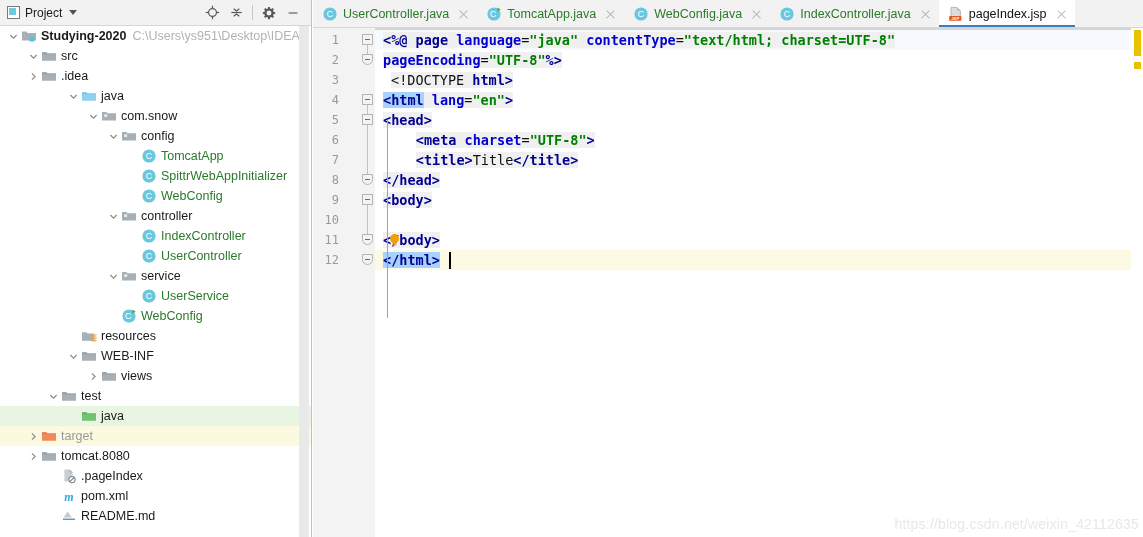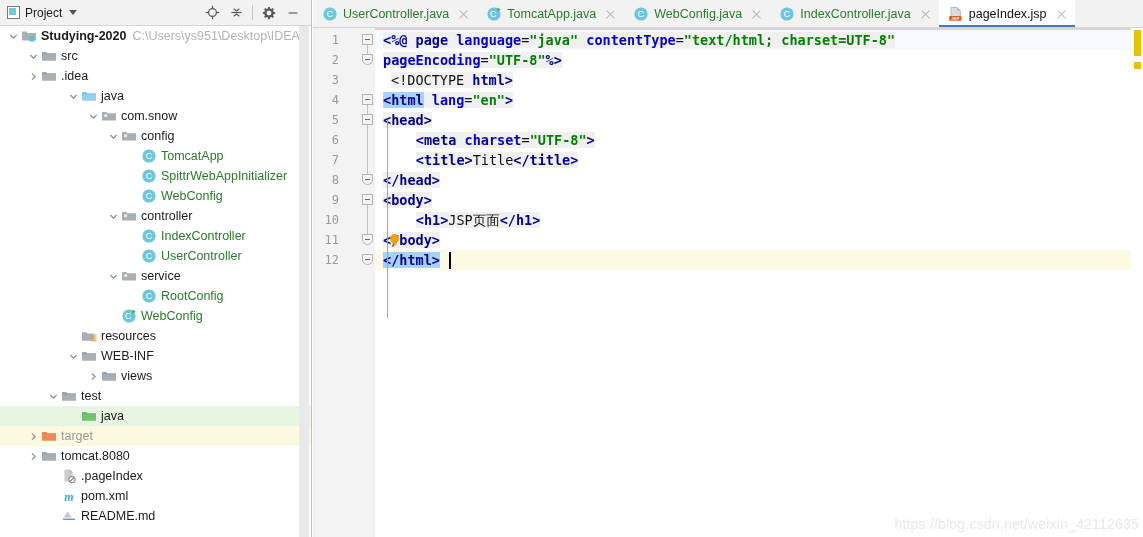--- a/index.html
+++ b/index.html
@@ -442,21 +442,21 @@
           </div>
           <div class="trow">
             <span style="flex: 0 0 126px; height: 1px;"></span>
             <span class="arrow"></span>
             <span class="ico">
               <svg width="16" height="16" viewBox="0 0 16 16">
                 <circle cx="8" cy="8" r="6.6" fill="#6bc7de"></circle>
                 <text x="8" y="11.4" font-size="9" font-family="Liberation Sans, sans-serif" fill="#ffffff" text-anchor="middle">C</text>
               </svg>
             </span>
-            <span class="lbl green">RootConfig</span>
+            <span class="lbl green">UserService</span>
           </div>
           <div class="trow">
             <span style="flex: 0 0 106px; height: 1px;"></span>
             <span class="arrow"></span>
             <span class="ico">
               <svg width="16" height="16" viewBox="0 0 16 16">
                 <circle cx="8" cy="8" r="6.6" fill="#6bc7de"></circle>
                 <text x="7.2" y="11.4" font-size="9" font-family="Liberation Sans, sans-serif" fill="#ffffff" text-anchor="middle">C</text>
                 <path d="M11.2 1.4l3.6 2.1-3.6 2.1z" fill="#4caf50"></path>
               </svg>
@@ -694,21 +694,20 @@
       <div id="code-lines">
           <div class="cline bg-jsp" style="top: 2px; position: absolute; left: 0px; right: 0px;"><span class="seg"><span class="k-tag">&lt;%@ </span><span class="k-tag">page </span><span class="k-attr">language</span><span class="k-plain">=</span><span class="k-val">"java"</span><span class="k-plain"> </span><span class="k-attr">contentType</span><span class="k-plain">=</span><span class="k-val">"text/html; charset=UTF-8"</span></span></div>
           <div class="cline" style="top: 22px; position: absolute; left: 0px; right: 0px;"><span class="seg"><span class="k-attr">pageEncoding</span><span class="k-plain">=</span><span class="k-val">"UTF-8"</span><span class="k-tag">%&gt;</span></span></div>
           <div class="cline" style="top: 42px; position: absolute; left: 8px; right: 0px;"><span class="seg"><span class="k-plain">&lt;!DOCTYPE </span><span class="k-tag">html&gt;</span></span></div>
           <div class="cline" style="top: 62px; position: absolute; left: 0px; right: 0px;"><span class="seg"><span class="k-tag selblue">&lt;html</span><span class="k-plain"> </span><span class="k-attr">lang</span><span class="k-plain">=</span><span class="k-val">"en"</span><span class="k-tag">&gt;</span></span></div>
           <div class="cline" style="top: 82px; position: absolute; left: 0px; right: 0px;"><span class="seg"><span class="k-tag">&lt;head&gt;</span></span></div>
           <div class="cline" style="top: 102px; position: absolute; left: 0px; right: 0px;"><span class="seg" style="margin-left: 32.8px;"><span class="k-tag">&lt;meta </span><span class="k-attr">charset</span><span class="k-plain">=</span><span class="k-val">"UTF-8"</span><span class="k-tag">&gt;</span></span></div>
           <div class="cline" style="top: 122px; position: absolute; left: 0px; right: 0px;"><span class="seg" style="margin-left: 32.8px;"><span class="k-tag">&lt;title&gt;</span><span class="k-plain">Title</span><span class="k-tag">&lt;/title&gt;</span></span></div>
           <div class="cline" style="top: 142px; position: absolute; left: 0px; right: 0px;"><span class="seg"><span class="k-tag">&lt;/head&gt;</span></span></div>
           <div class="cline" style="top: 162px; position: absolute; left: 0px; right: 0px;"><span class="seg"><span class="k-tag">&lt;body&gt;</span></span></div>
-          <div class="cline" style="top: 182px; position: absolute; left: 0px; right: 0px;"><span class="seg" style="margin-left: 32.8px;"><span class="k-tag">&lt;h1&gt;</span><span class="k-plain">JSP页面</span><span class="k-tag">&lt;/h1&gt;</span></span></div>
           <div class="cline" style="top: 202px; position: absolute; left: 0px; right: 0px;"><span class="seg"><span class="k-tag">&lt;/body&gt;</span></span></div>
           <div class="cline bg-current" style="top: 222px; position: absolute; left: 0px; right: 0px;"><span class="seg"><span class="k-tag selblue">&lt;/html&gt;</span></span></div>
         </div>
       <div id="indent-guide"></div>
       <div id="marker-rail">
           <div class="marker" style="top: 2px; height: 26px; background: rgb(232, 194, 0);"></div>
           <div class="marker" style="top: 34px; height: 7px; background: rgb(232, 194, 0);"></div>
         </div>
       <div id="watermark">https://blog.csdn.net/weixin_42112635</div>
     <div id="bulb" style="top: 205px; left: 75px;"><svg width="13" height="14" viewBox="0 0 14 16">

